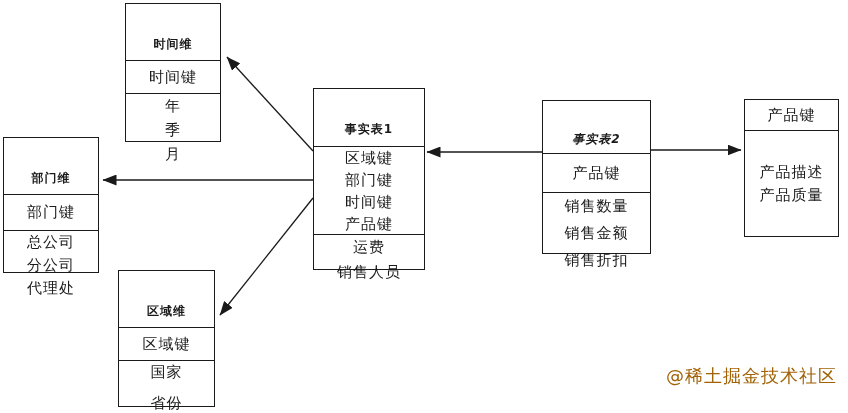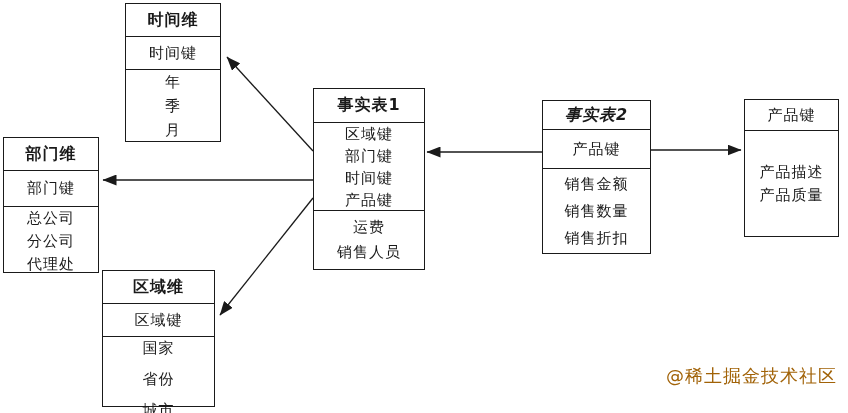--- a/index.html
+++ b/index.html
@@ -11,23 +11,23 @@
   }
   .stage { position:absolute; left:0; top:0; width:848px; height:413px; }
 
   .tbl {
     position:absolute; box-sizing:border-box;
     border:1.5px solid #1a1a1a; background:#ffffff;
     display:flex; flex-direction:column;
   }
   .tbl .title {
     box-sizing:border-box; border-bottom:1.5px solid #1a1a1a;
-    font-weight:bold; font-size:16px;
+    font-weight:bold; font-size:12px;
     display:flex; align-items:center; justify-content:center;
-    flex:0 0 auto; letter-spacing:1px;
+    flex:0 0 auto; letter-spacing:1px;margin-top:24px;
   }
   .sec {
     box-sizing:border-box; border-bottom:1.5px solid #1a1a1a;
     font-size:15px; display:flex; flex-direction:column;
     align-items:center; justify-content:center;
     flex:0 0 auto; letter-spacing:1px;
   }
   .sec.last { border-bottom:none; flex:1 1 auto; }
   .row { text-align:center; }
 
@@ -76,21 +76,21 @@
     <div class="sec" style="height:36px;">
       <div class="row">部门键</div>
     </div>
     <div class="sec last" style="line-height:23px;">
       <div class="row">总公司</div>
       <div class="row">分公司</div>
       <div class="row">代理处</div>
     </div>
   </div>
 
-  <div class="tbl" style="left:102px; top:270px; width:113px; height:137px;justify-content:space-between;">
+  <div class="tbl" style="left:118px; top:270px; width:97px; height:137px;justify-content:space-between;">
     <div class="title" style="height:33px;">区域维</div>
     <div class="sec" style="height:33px;">
       <div class="row">区域键</div>
     </div>
     <div class="sec last" style="line-height:23px;gap:8px;">
       <div class="row">国家</div>
       <div class="row">省份</div>
       <div class="row">城市</div>
     </div>
   </div>
@@ -108,22 +108,22 @@
       <div class="row">销售人员</div>
     </div>
   </div>
 
   <div class="tbl" style="left:542px; top:100px; width:109px; height:154px;">
     <div class="title" style="height:29px;font-style:italic;">事实表2</div>
     <div class="sec" style="height:39px;">
       <div class="row">产品键</div>
     </div>
     <div class="sec last" style="line-height:27px;">
+      <div class="row">销售数量</div>
       <div class="row">销售金额</div>
-      <div class="row">销售数量</div>
       <div class="row">销售折扣</div>
     </div>
   </div>
 
   <div class="tbl" style="left:744px; top:99px; width:95px; height:138px;">
     <div class="sec" style="height:31px;">
       <div class="row">产品键</div>
     </div>
     <div class="sec last" style="line-height:23px;">
       <div class="row">产品描述</div>

